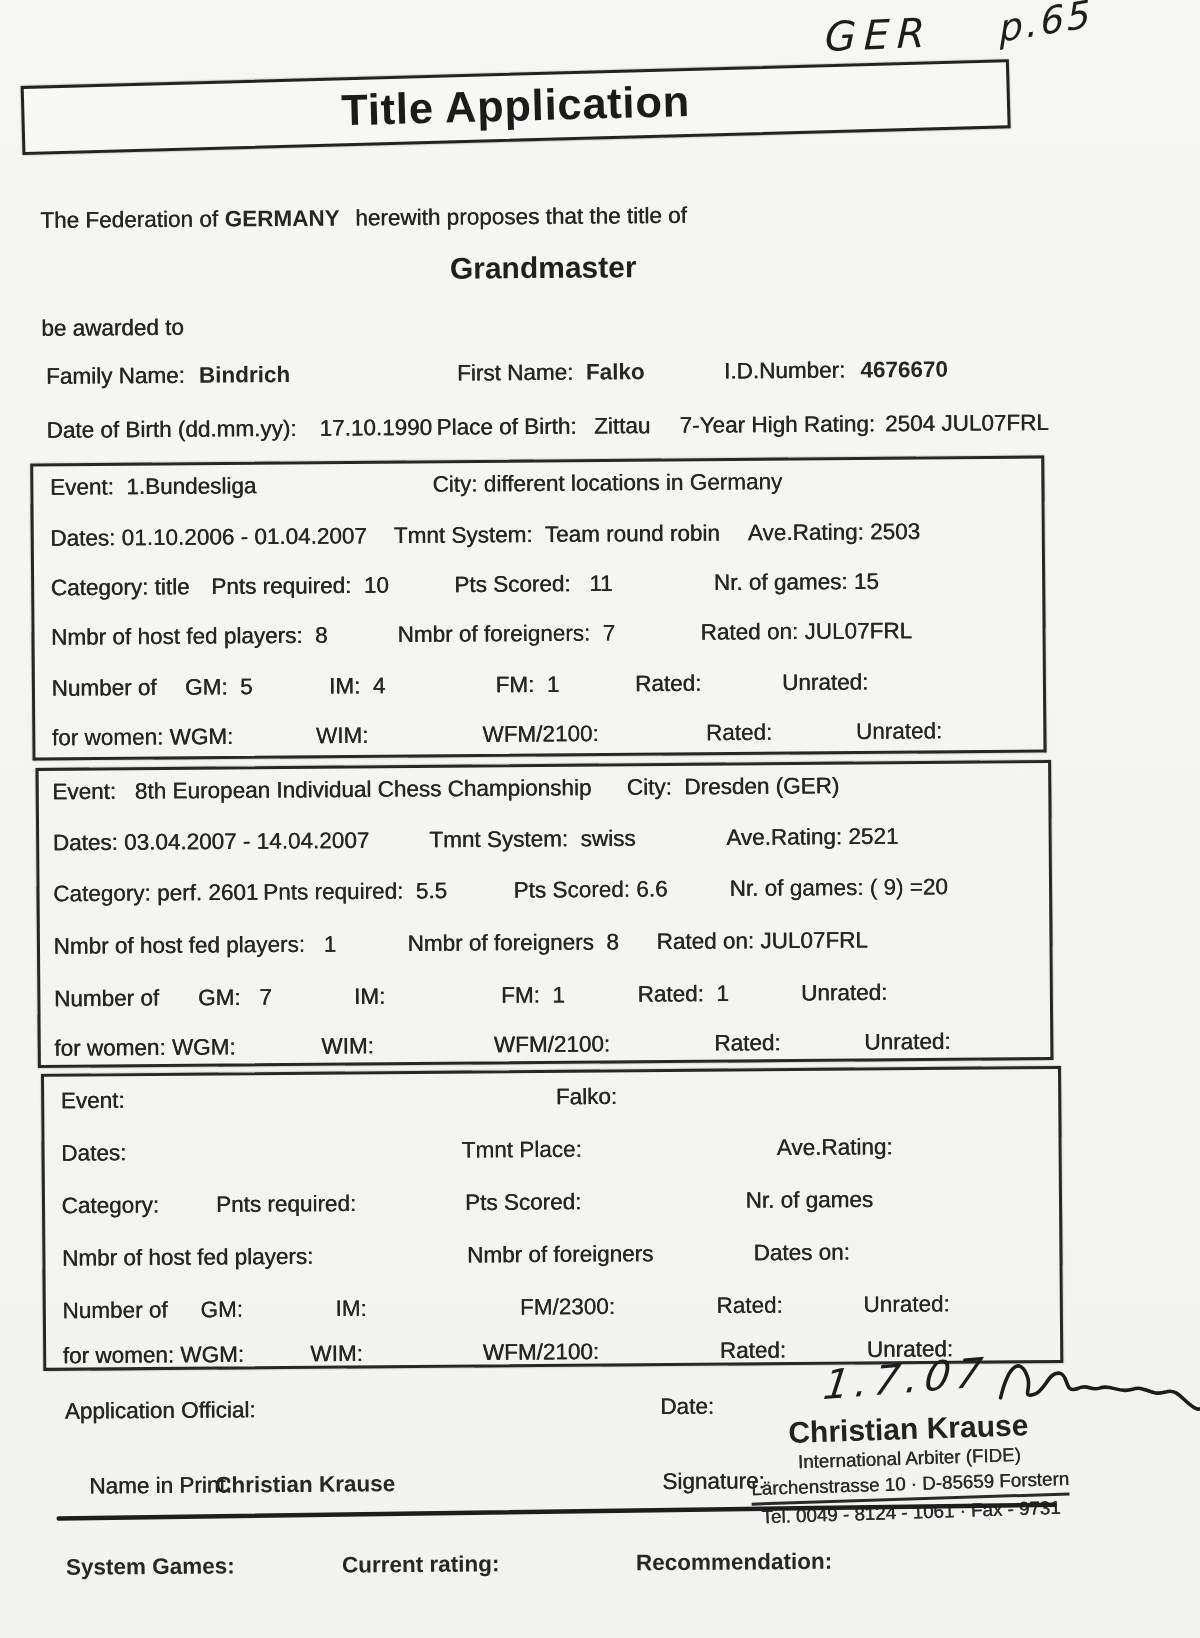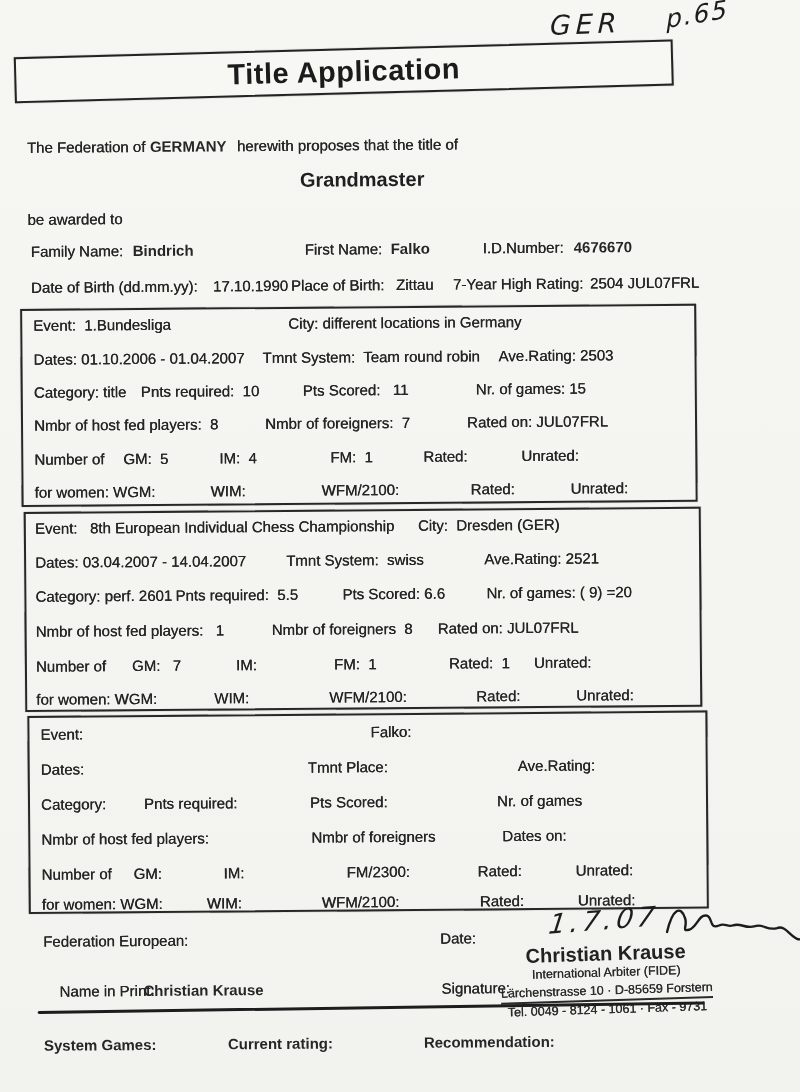--- a/index.html
+++ b/index.html
@@ -144,21 +144,21 @@
     <div class="br" style="top:109px">
       <span class="f" style="left:9px">Nmbr of host fed players:   1</span>
       <span class="f" style="left:245px">Nmbr of foreigners  8</span>
       <span class="f" style="left:411px">Rated on: JUL07FRL</span>
     </div>
     <div class="br" style="top:144px">
       <span class="f" style="left:9px">Number of</span>
       <span class="f" style="left:105px">GM:   7</span>
       <span class="f" style="left:209px">IM:</span>
       <span class="f" style="left:307px">FM:  1</span>
-      <span class="f" style="left:422px">Rated:  1</span>
+      <span class="f" style="left:398px">Rated:  1</span>
       <span class="f" style="left:507px">Unrated:</span>
     </div>
     <div class="br" style="top:177px">
       <span class="f" style="left:9px">for women: WGM:</span>
       <span class="f" style="left:187px">WIM:</span>
       <span class="f" style="left:302px">WFM/2100:</span>
       <span class="f" style="left:449px">Rated:</span>
       <span class="f" style="left:549px">Unrated:</span>
     </div>
   </div>
@@ -195,21 +195,21 @@
     <div class="br" style="top:178px">
       <span class="f" style="left:11px">for women: WGM:</span>
       <span class="f" style="left:176px">WIM:</span>
       <span class="f" style="left:291px">WFM/2100:</span>
       <span class="f" style="left:449px">Rated:</span>
       <span class="f" style="left:547px">Unrated:</span>
     </div>
   </div>
 
   <div class="prow" style="top:930px">
-    <span class="f" style="left:40px">Federation European:</span>
+    <span class="f" style="left:40px">Application Official:</span>
     <span class="f" style="left:437px">Date:</span>
   </div>
 
   <div class="handdate hand">1.7.07</div>
 
   <svg class="sig" width="145" height="52" viewBox="0 0 145 52">
     <path d="M6 32 C 12 8, 20 6, 24 18 C 27 26, 20 32, 28 30 C 36 28, 38 14, 46 16 C 52 18, 48 30, 58 26 C 64 23, 66 28, 72 26 C 80 23, 84 30, 94 27 C 102 24, 106 32, 116 29 C 124 26, 128 36, 136 40 C 140 42, 142 38, 144 34" fill="none" stroke="#1c1c1c" stroke-width="2.4" stroke-linecap="round"></path>
   </svg>
 
   <div class="stamp">

